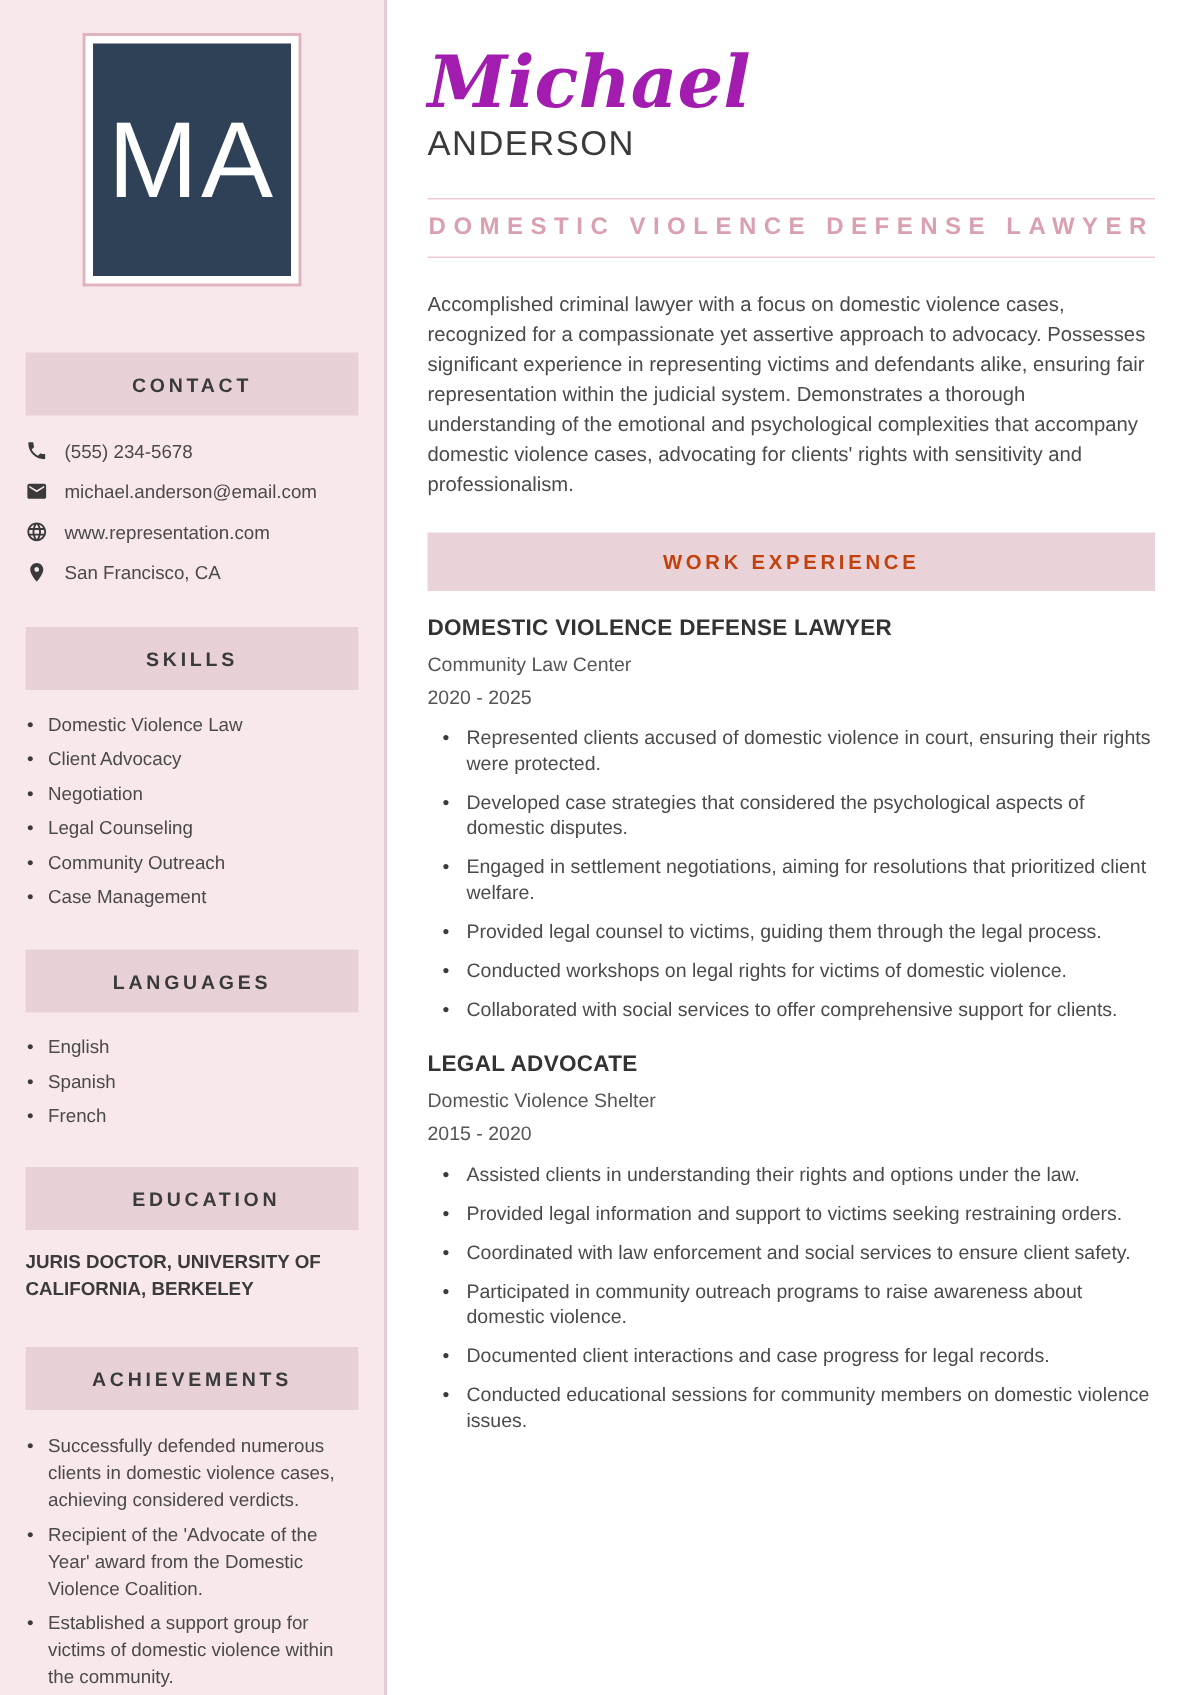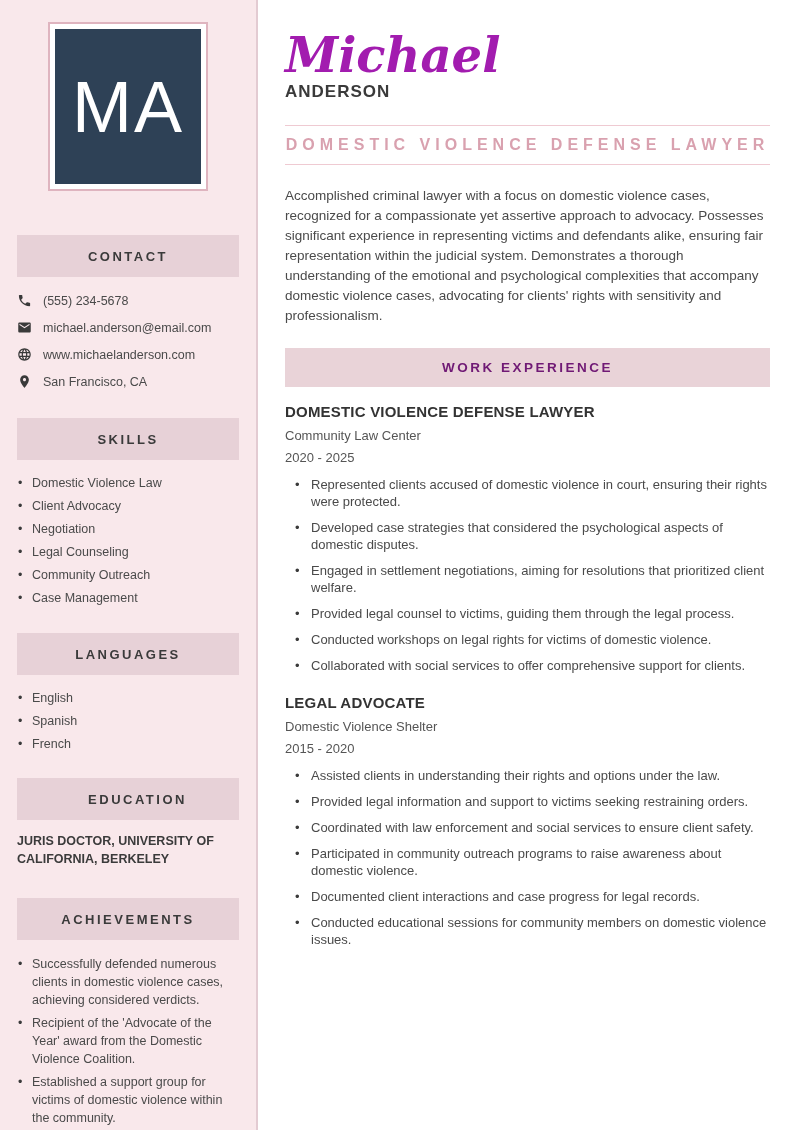--- a/index.html
+++ b/index.html
@@ -17,21 +17,21 @@
   
   .sidebar {
     position: absolute;
     left: 0; top: 0; bottom: 0;
     width: 258px;
     background: #f9e8eb;
     border-right: 2px solid #e3cbd2;
     padding: 0 17px;
   }
   .avatar-frame {
-    width: 160px;
+    width: 146px;
     height: 169px;
     margin: 22px auto 0;
     border: 2px solid #dfb4bf;
     background: #ffffff;
     padding: 5px;
   }
   .avatar-inner {
     width: 100%; height: 100%;
     background: #2e4156;
     display: flex; align-items: center; justify-content: center;
@@ -106,22 +106,22 @@
   }
   .first-name {
     font-family: "DejaVu Serif", serif;
     font-style: italic;
     font-weight: bold;
     font-size: 48px;
     line-height: 1.05;
     color: #a21caf;
   }
   .last-name {
-    font-size: 17px;
-    font-weight: bold;
+    font-size: 23px;
+    font-weight: normal;
     letter-spacing: 1px;
     color: #3a3a3a;
     margin-top: 2px;
   }
   .title-block {
     margin-top: 23px;
     border-top: 1px solid #efcad2;
     border-bottom: 1px solid #efcad2;
     padding: 10px 0;
     text-align: center;
@@ -137,21 +137,21 @@
     color: #4a4a4a;
   }
   .exp-band {
     margin-top: 22px;
     height: 39px;
     background: #e9d3d8;
     display: flex; align-items: center; justify-content: center;
     font-size: 13.5px;
     font-weight: bold;
     letter-spacing: 2.5px;
-    color: #701a75;
+    color: #c2410c;
   }
   .job { margin-top: 16px; }
   .job + .job { margin-top: 20px; }
   .job-title {
     font-size: 15px;
     font-weight: bold;
     color: #333333;
     letter-spacing: 0.2px;
   }
   .job-company { margin-top: 8px; font-size: 13px; color: #555555; }
@@ -203,21 +203,21 @@
             </svg>
         </span>
         <span class="ctext">michael.anderson@email.com</span>
       </div>
       <div class="contact-row">
         <span class="cicon">
           <svg viewBox="0 0 24 24">
               <path d="M11.99 2C6.47 2 2 6.48 2 12s4.47 10 9.99 10C17.52 22 22 17.52 22 12S17.52 2 11.99 2zm6.93 6h-2.95c-.32-1.25-.78-2.45-1.38-3.56 1.84.63 3.37 1.91 4.33 3.56zM12 4.04c.83 1.2 1.48 2.53 1.91 3.96h-3.82c.43-1.43 1.08-2.76 1.91-3.96zM4.26 14C4.1 13.36 4 12.69 4 12s.1-1.36.26-2h3.38c-.08.66-.14 1.32-.14 2 0 .68.06 1.34.14 2H4.26zm.82 2h2.95c.32 1.25.78 2.45 1.38 3.56-1.84-.63-3.37-1.9-4.33-3.56zm2.95-8H5.08c.96-1.66 2.49-2.93 4.33-3.56C8.81 5.55 8.35 6.75 8.03 8zM12 19.96c-.83-1.2-1.48-2.53-1.91-3.96h3.82c-.43 1.43-1.08 2.76-1.91 3.96zM14.34 14H9.66c-.09-.66-.16-1.32-.16-2 0-.68.07-1.35.16-2h4.68c.09.65.16 1.32.16 2 0 .68-.07 1.34-.16 2zm.25 5.56c.6-1.11 1.06-2.31 1.38-3.56h2.95c-.96 1.65-2.49 2.93-4.33 3.56zM16.36 14c.08-.66.14-1.32.14-2 0-.68-.06-1.34-.14-2h3.38c.16.64.26 1.31.26 2s-.1 1.36-.26 2h-3.38z"></path>
             </svg>
         </span>
-        <span class="ctext">www.michaelanderson.com</span>
+        <span class="ctext">www.representation.com</span>
       </div>
       <div class="contact-row">
         <span class="cicon">
           <svg viewBox="0 0 24 24">
               <path d="M12 2C8.13 2 5 5.13 5 9c0 5.25 7 13 7 13s7-7.75 7-13c0-3.87-3.13-7-7-7zm0 9.5c-1.38 0-2.5-1.12-2.5-2.5s1.12-2.5 2.5-2.5 2.5 1.12 2.5 2.5-1.12 2.5-2.5 2.5z"></path>
             </svg>
         </span>
         <span class="ctext">San Francisco, CA</span>
       </div>
     </div>

